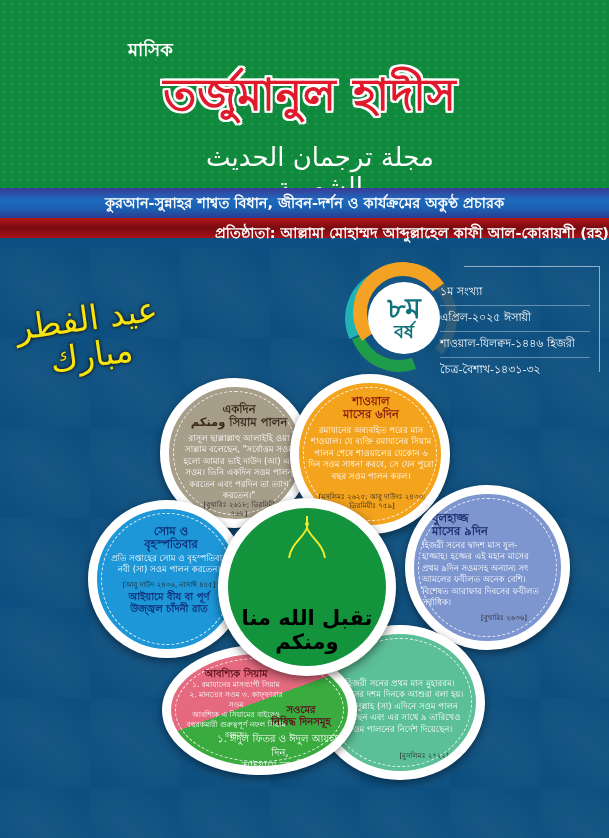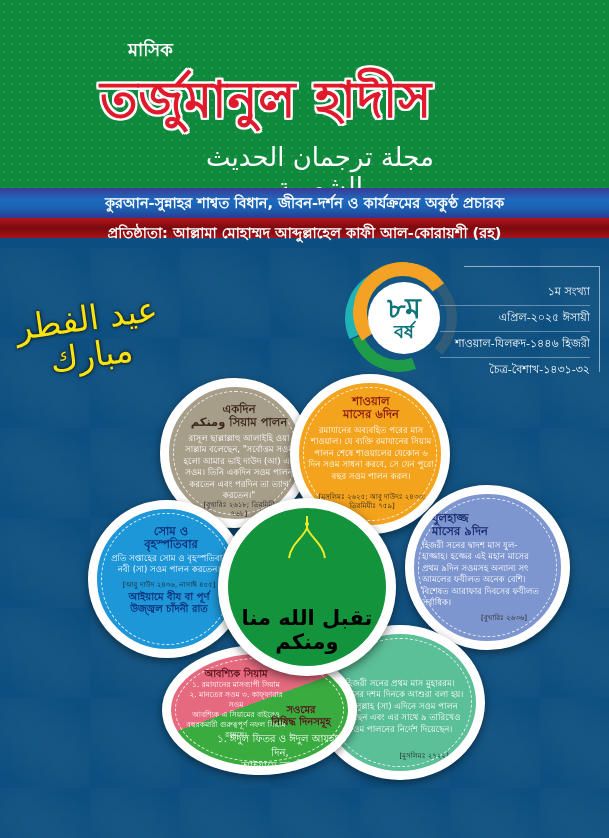--- a/index.html
+++ b/index.html
@@ -13,37 +13,37 @@
     position: absolute; left: 0; top: 0; width: 609px; height: 188px;
     background-color: #0f8a3c;
     background-image: radial-gradient(circle, rgba(255,255,255,0.10) 1.2px, transparent 1.6px);
     background-size: 8px 8px;
   }
   .masik {
     position: absolute; left: 128px; top: 36px;
     color: #fff; font-size: 18px; font-weight: bold;
   }
   .title {
-    position: absolute; left: 100px; top: 62px; width: 420px; 
-    color: #e0192b; font-size: 50px; font-weight: bold; letter-spacing: 1px;
+    position: absolute; left: 100px; top: 62px; width: 420px; text-align: center;
+    color: #e0192b; font-size: 44px; font-weight: bold; letter-spacing: 1px;
     text-shadow: -2px -2px 0 #fff, 2px -2px 0 #fff, -2px 2px 0 #fff, 2px 2px 0 #fff, 0 2px 0 #fff, 0 -2px 0 #fff, 2px 0 0 #fff, -2px 0 0 #fff;
   }
   .arabic-title {
     position: absolute; left: 180px; top: 142px; width: 280px; text-align: center;
     color: #fff; font-size: 26px; font-family: "DejaVu Sans", sans-serif;
   }
   .band-blue {
     position: absolute; left: 0; top: 188px; width: 609px; height: 30px;
     background: linear-gradient(180deg, #3a3a96 0%, #1d6bbf 40%, #1b5fb0 70%, #2b3b92 100%);
     color: #fff; font-size: 14.5px; font-weight: bold; text-align: center; line-height: 30px;
   }
   .band-red {
     position: absolute; left: 0; top: 218px; width: 609px; height: 20px;
     background: linear-gradient(180deg, #b3151c 0%, #7a0a0e 50%, #a81218 100%);
-    color: #fff; font-size: 14.5px; font-weight: bold; text-align: center; line-height: 30px;
+    color: #fff; font-size: 14.5px; font-weight: bold; text-align: right; line-height: 30px;
   }
   .band-red .lbl { color: #fff; }
   .main-bg {
     position: absolute; left: 0; top: 248px; width: 609px; height: 590px;
     background-color: #0c4f80;
     background-image:
       radial-gradient(circle at 25% 30%, rgba(255,255,255,0.04) 0, transparent 60px),
       radial-gradient(circle at 75% 70%, rgba(255,255,255,0.04) 0, transparent 60px);
     background-size: 90px 90px;
   }
@@ -70,21 +70,21 @@
     color: #0e7479; font-weight: bold;
   }
   .badge-core .num { font-size: 28px; line-height: 1; }
   .badge-core .word { font-size: 18px; line-height: 1; }
   .issue-box {
     position: absolute; left: 464px; top: 266px; width: 136px; height: 106px;
     border-top: 1px solid #8fb0c8; border-right: 1px solid #8fb0c8;
   }
   .issue-lines {
     position: absolute; left: 440px; top: 280px; width: 150px;
-    color: #fff; font-size: 11px; text-align: right;
+    color: #fff; font-size: 11px; text-align: left;
   }
   .issue-lines div { padding: 3px 0; border-bottom: 1px solid rgba(255,255,255,0.35); }
   .issue-lines div:last-child { border-bottom: none; }
 
   
   .circle {
     position: absolute; border-radius: 50%;
     border: 9px solid #fff;
     box-shadow: 0 3px 8px rgba(0,0,0,0.45);
     overflow: hidden;

